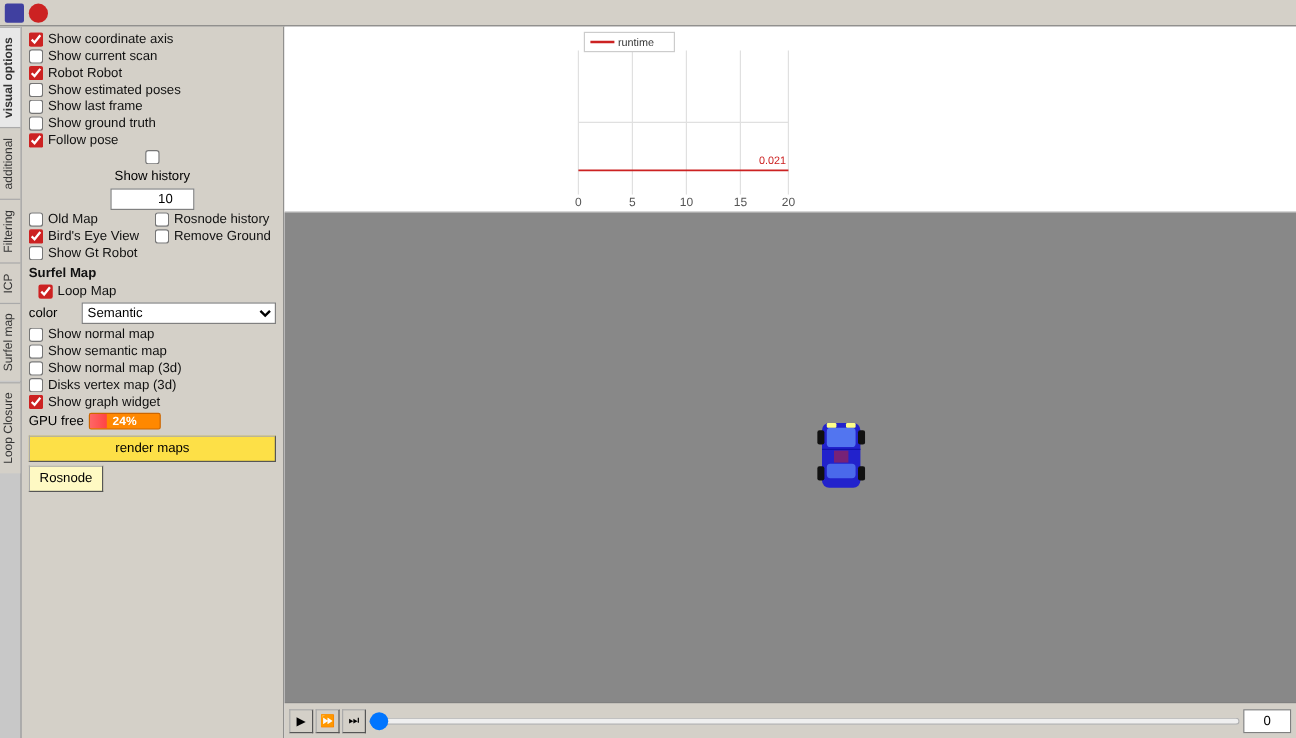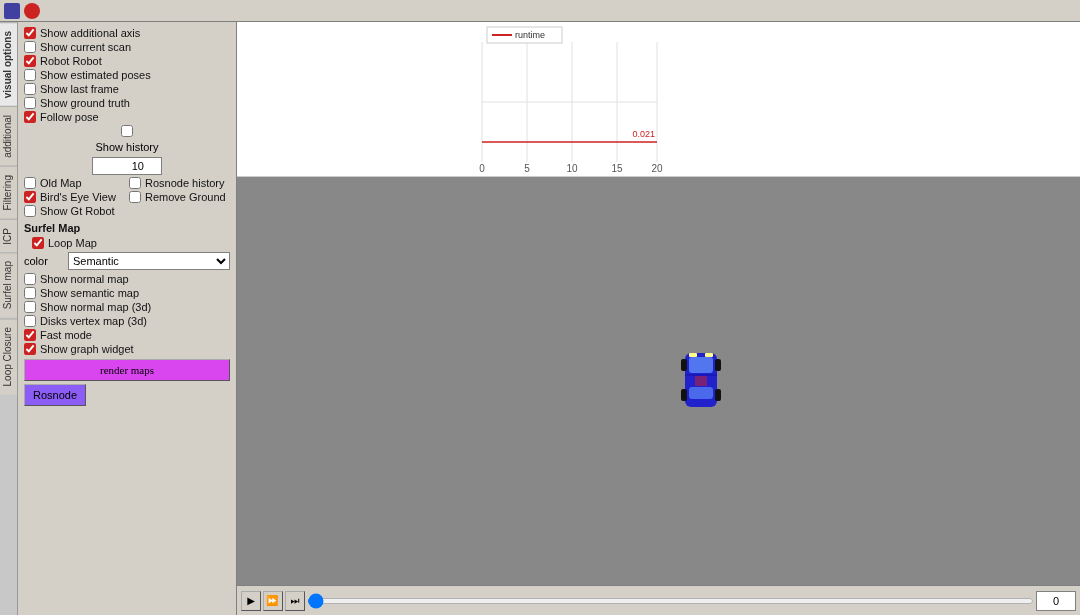--- a/index.html
+++ b/index.html
@@ -169,30 +169,29 @@
       display: flex;
       align-items: center;
       justify-content: center;
       font-size: 10px;
       color: white;
       font-weight: bold;
     }
     .render-btn {
       width: 100%;
       height: 22px;
-      background: #d946ef;
+      background: #fde047;
       border: 1px outset #aaa;
       font-size: 11px;
       cursor: pointer;
       margin: 3px 0;
-      font-family: Liberation Serif, serif;
     }
     .rosnode-btn {
       height: 22px;
-      background: #8b5cf6;
+      background: #fef9c3;
       border: 1px outset #aaa;
       font-size: 11px;
       cursor: pointer;
       padding: 0 8px;
     }
     .main-view {
       flex: 1;
       background: #f0f0f0;
       display: flex;
       flex-direction: column;
@@ -276,21 +275,21 @@
       <div class="tab-item">additional</div>
       <div class="tab-item">Filtering</div>
       <div class="tab-item">ICP</div>
       <div class="tab-item">Surfel map</div>
       <div class="tab-item">Loop Closure</div>
     </div>
     <div class="sidebar-content">
       
       <div class="checkbox-row">
         <input type="checkbox" checked="" id="cb1" style="">
-        <label for="cb1">Show additional axis</label>
+        <label for="cb1">Show coordinate axis</label>
       </div>
       <div class="checkbox-row">
         <input type="checkbox" id="cb2" style="">
         <label for="cb2">Show current scan</label>
       </div>
       <div class="checkbox-row">
         <input type="checkbox" checked="" id="cb3" style="">
         <label for="cb3">Robot Robot</label>
       </div>
       <div class="checkbox-row">
@@ -372,29 +371,32 @@
       </div>
       <div class="checkbox-row">
         <input type="checkbox" id="cbnm3d" style="">
         <label for="cbnm3d">Show normal map (3d)</label>
       </div>
       <div class="checkbox-row">
         <input type="checkbox" id="cbvm3d" style="">
         <label for="cbvm3d">Disks vertex map (3d)</label>
       </div>
       <div class="checkbox-row">
-        <input type="checkbox" checked="" id="cbfm" style="">
-        <label for="cbfm">Fast mode</label>
-      </div>
-      <div class="checkbox-row">
         <input type="checkbox" checked="" id="cbgw" style="">
         <label for="cbgw">Show graph widget</label>
       </div>
 
       
+      <div class="gpu-row">
+        <span class="gpu-label">GPU free</span>
+        <div class="progress-bar">
+          <div class="progress-fill" style="width: 24%"></div>
+          <div class="progress-text">24%</div>
+        </div>
+      </div>
 
       <button class="render-btn">render maps</button>
       <button class="rosnode-btn">Rosnode</button>
     </div>
   </div>
 
   <div class="main-view">
 
     <div class="chart-area">
       <svg width="100%" height="100%">

